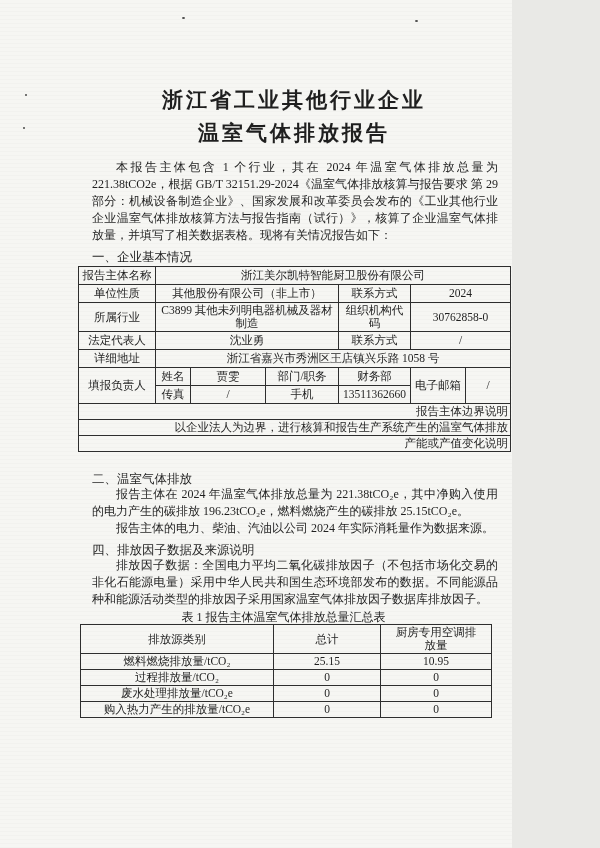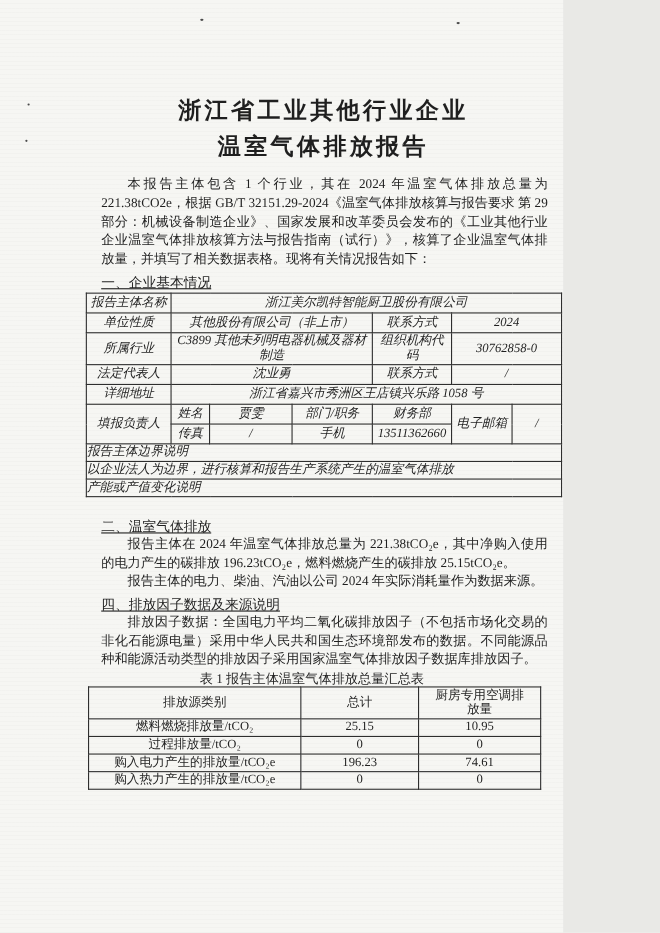--- a/index.html
+++ b/index.html
@@ -9,31 +9,31 @@
     width:512px;height:848px;
     background-color:#f6f6f3;
     background-image:repeating-linear-gradient(0deg, rgba(0,0,0,0.015) 0 1px, transparent 1px 4px);
     font-family:"Liberation Serif","DejaVu Serif",serif;
     color:#1f1f1f;
     overflow:hidden;
   }
   .content{position:absolute;left:78px;top:0;width:432px;}
   .title-block{margin-top:84px;text-align:center;font-weight:bold;font-size:21px;line-height:33px;letter-spacing:3px;}
   .intro{margin:9px 12px 0 14px;font-size:12px;line-height:17px;text-indent:2em;text-align:justify;}
-  .heading{margin:6px 0 0 14px;font-size:12.5px;line-height:14px;text-decoration:underline;}
+  .heading{margin:6px 0 0 14px;font-size:12.5px;line-height:14px;}
   .h2{margin-top:20px;}
   .h3{margin-top:14px;}
   .h4{}
   .body-par{margin:0 12px 0 14px;font-size:12px;line-height:17px;text-indent:2em;text-align:justify;}
   .attach{margin:23px 0 0 10px;font-size:12.5px;line-height:14px;}
 
   table{border-collapse:collapse;table-layout:fixed;}
-  .info-table{width:432px;margin-top:2px;font-size:11.5px;font-style:italic;}
+  .info-table{width:432px;margin-top:2px;font-size:11.5px;}
   .info-table td{border:1px solid #2e2e2e;text-align:center;vertical-align:middle;padding:1px 2px;height:15px;line-height:13px;overflow:hidden;}
-  .info-table tr.slim td{height:11px;text-align:left;padding-left:0;}
+  .info-table tr.slim td{height:11px;text-align:right;padding-left:16px;}
 
   .table-caption{margin-top:2px;width:411px;text-align:center;font-size:12px;line-height:14px;}
   .sum-table{width:411px;margin:0 0 0 2px;font-size:11.5px;}
   .sum-table td{border:1px solid #2e2e2e;text-align:center;vertical-align:middle;height:13px;line-height:13px;padding:1px 14px;overflow:hidden;}
 
   
   .seal-ring{position:absolute;left:540px;top:381px;width:120px;height:120px;border:3px solid rgba(199,73,90,0.55);border-radius:50%;}
   .seal-star{position:absolute;left:551px;top:407px;font-size:50px;line-height:50px;color:rgba(202,78,94,0.5);transform:rotate(-10deg);font-family:"DejaVu Sans",sans-serif;}
   .seal-char{position:absolute;font-size:13px;font-weight:bold;color:rgba(196,70,88,0.75);font-family:"Liberation Sans",sans-serif;}
   .sc1{left:547px;top:403px;transform:rotate(-55deg);}
@@ -158,23 +158,23 @@
           <td>燃料燃烧排放量/tCO₂</td>
           <td>25.15</td>
           <td>10.95</td>
         </tr>
         <tr>
           <td>过程排放量/tCO₂</td>
           <td>0</td>
           <td>0</td>
         </tr>
         <tr>
-          <td>购入电力产生的排放量/tCO₂e</td>
-          <td>196.23</td>
-          <td>74.61</td>
+          <td>废水处理排放量/tCO₂e</td>
+          <td>0</td>
+          <td>0</td>
         </tr>
         <tr>
           <td>购入热力产生的排放量/tCO₂e</td>
           <td>0</td>
           <td>0</td>
         </tr>
       </tbody>
     </table>
 
   </div>

